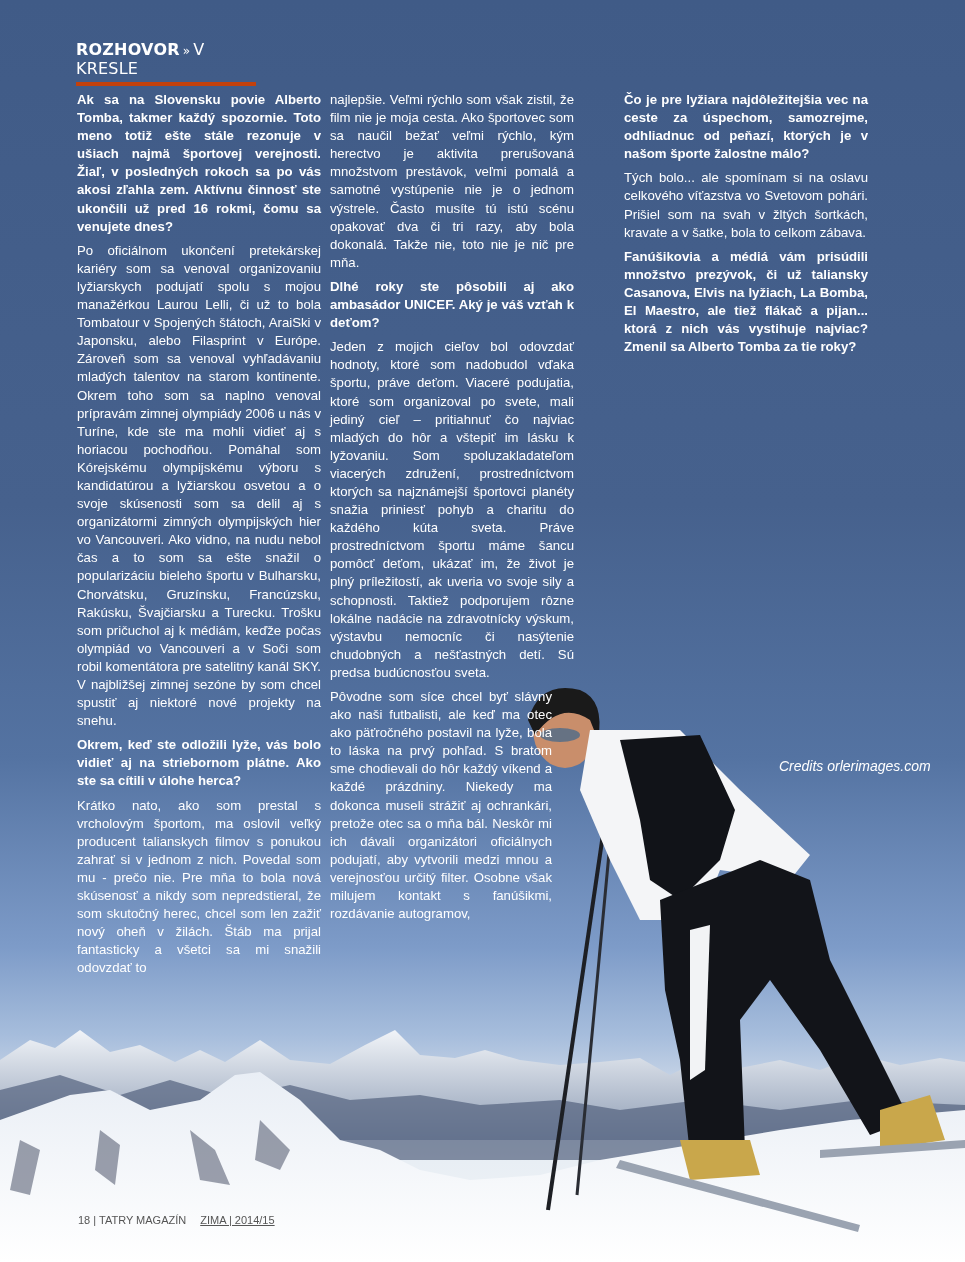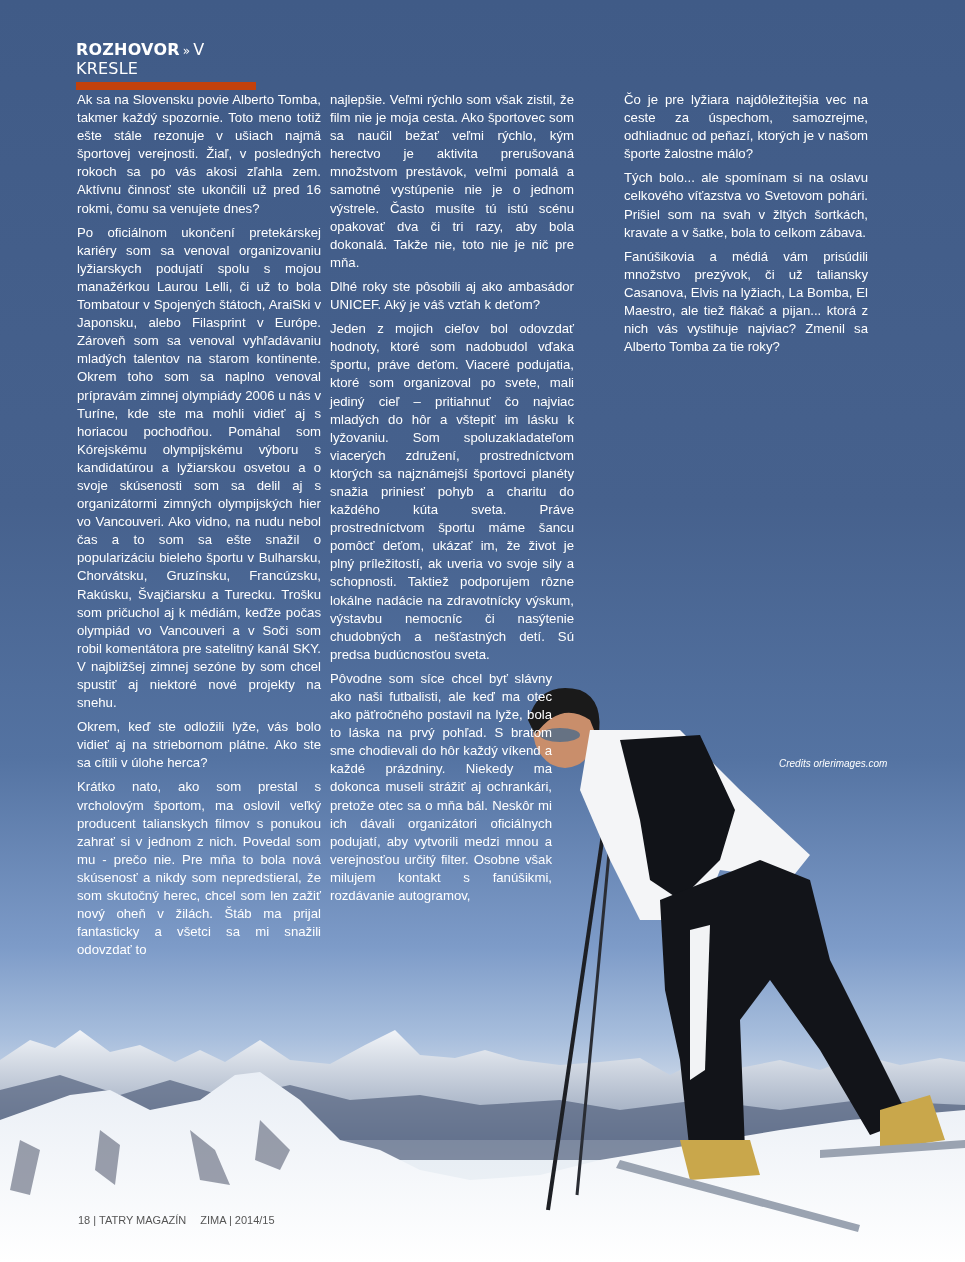--- a/index.html
+++ b/index.html
@@ -10,47 +10,47 @@
   }
   .page { position: absolute; inset: 0; }
 
   
   .photo { position: absolute; inset: 0; pointer-events: none; }
   .photo svg { width: 965px; height: 1262px; display: block; }
 
   .header {
     position: absolute; left: 76px; top: 40px; width: 180px;
     color: #fff; font-size: 16px; letter-spacing: 0.2px;
-    padding-bottom: 4px; border-bottom: 8px solid #c2410c;
+    padding-bottom: 4px; border-bottom: 4px solid #c2410c;
   }
   .header .section { font-weight: bold; }
   .header .sep { font-size: 12px; margin: 0 3px; }
 
   .col {
     position: absolute; top: 91px; color: #fff;
     font-size: 13.2px; line-height: 18.1px; text-align: justify;
     font-family: "Liberation Sans", sans-serif;
   }
   .col1 { left: 77px; width: 244px; }
   .col2 { left: 330px; width: 244px; }
   .col3 { left: 624px; width: 244px; }
   .col p { margin: 0 0 6px 0; hyphens: auto; }
-  .col p.q { font-weight: normal; }
+  .col p.q { font-weight: bold; }
   .col2 .narrow { width: 180px; text-align: left; }
   .col2 .narrow2 { width: 222px; }
 
   .credits {
     position: absolute; left: 779px; top: 758px; color: #fff;
-    font-style: italic; font-size: 10px; font-family: "Liberation Sans", sans-serif;
+    font-style: italic; font-size: 14px; font-family: "Liberation Sans", sans-serif;
   }
   .footer {
     position: absolute; left: 78px; top: 1214px; color: #555;
     font-size: 11px; font-family: "Liberation Sans", sans-serif;
   }
-  .footer span + span { margin-left: 14px; }
+  .footer span + span { margin-left: 14px; text-decoration: underline; }
 </style>
 </head>
 <body>
 
 <div class="page">
 
   <div class="photo">
     <svg viewBox="0 0 965 1262" xmlns="http://www.w3.org/2000/svg">
       <defs>
         <linearGradient id="snow" x1="0" y1="0" x2="0" y2="1">

